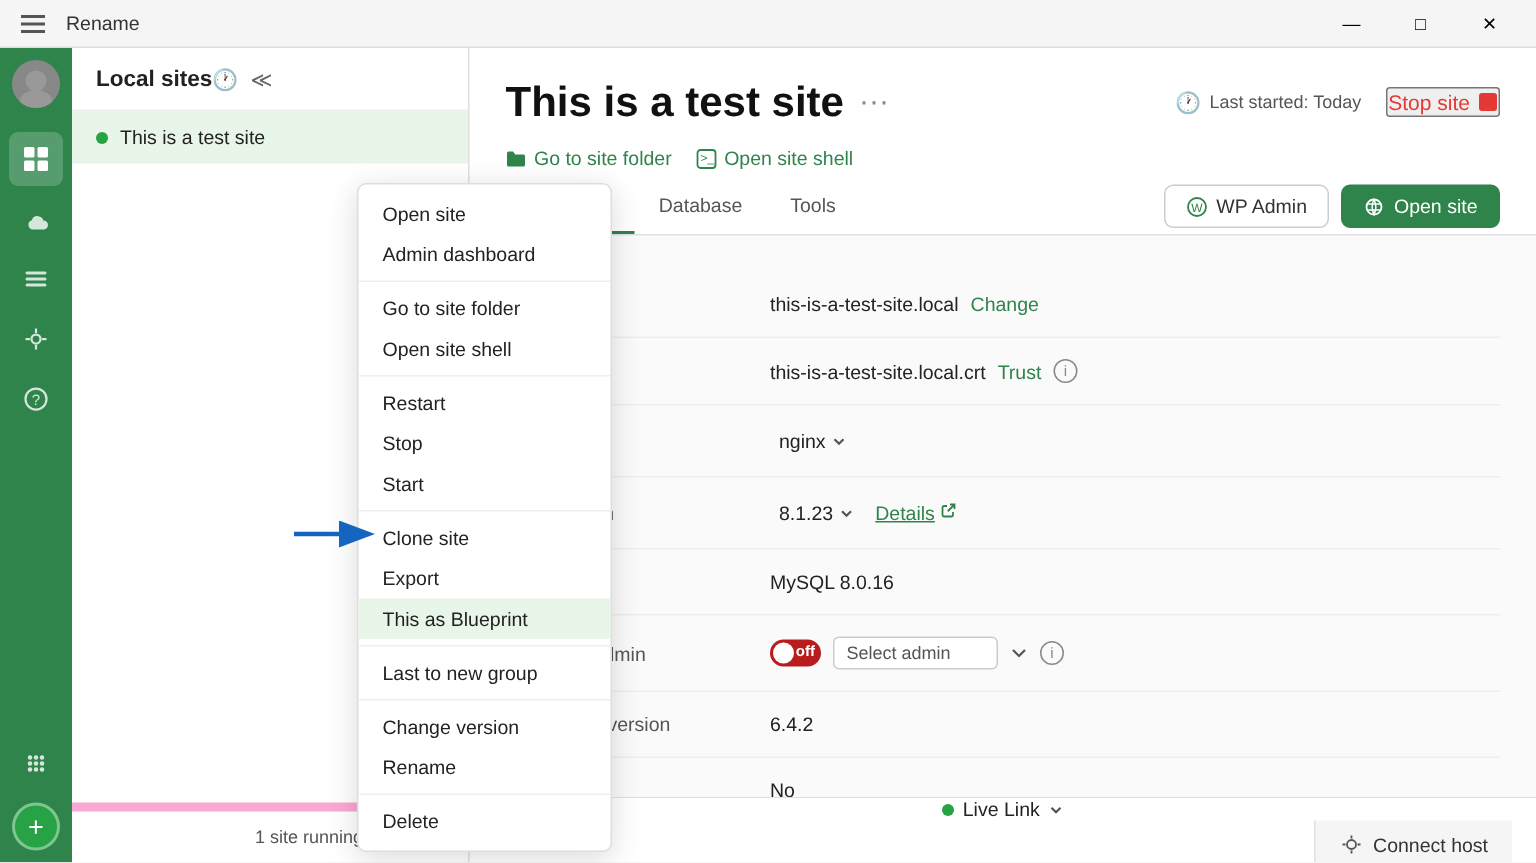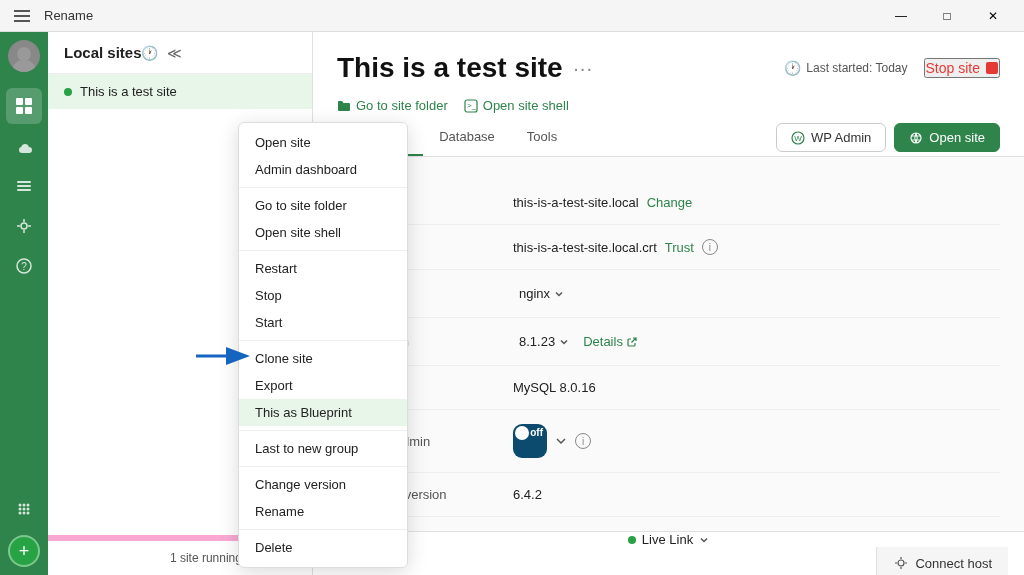--- a/index.html
+++ b/index.html
@@ -63,21 +63,21 @@
 
     
     .content-area { flex: 1; padding: 24px; overflow-y: auto; background: #fafafa; }
     .content-row { display: flex; align-items: center; padding: 14px 0; border-bottom: 1px solid #eee; gap: 16px; }
     .content-row:last-child { border-bottom: none; align-items: flex-end; }
     .row-label { width: 160px; font-size: 13px; color: #555; flex-shrink: 0; }
     .row-value { font-size: 13px; color: #222; display: flex; align-items: center; gap: 8px; flex: 1; }
     .link-green { color: #2e844a; cursor: pointer; font-size: 13px; text-decoration: none; }
     .dropdown-btn { display: flex; align-items: center; gap: 4px; background: none; border: none; cursor: pointer; font-size: 13px; color: #222; padding: 2px 6px; border-radius: 4px; }
     .info-icon { width: 16px; height: 16px; border-radius: 50%; border: 1px solid #888; display: inline-flex; align-items: center; justify-content: center; font-size: 10px; color: #888; cursor: pointer; }
-    .toggle { width: 34px; height: 34px; background: #0c4a6e; border-radius: 9px; position: relative; cursor: pointer; }
+    .toggle { width: 34px; height: 18px; background: #b91c1c; border-radius: 9px; position: relative; cursor: pointer; }
     .toggle-knob { width: 14px; height: 14px; background: white; border-radius: 50%; position: absolute; top: 2px; left: 2px; transition: left 0.2s; }
     .toggle-label { font-size: 10px; color: white; position: absolute; right: 4px; top: 3px; font-weight: 600; }
     .select-admin { padding: 3px 24px 3px 8px; border: 1px solid #ccc; border-radius: 4px; font-size: 12px; color: #555; background: white; cursor: pointer; appearance: none; width: 110px; }
 
     
     .header-actions { display: flex; gap: 8px; align-items: center; }
     .action-btn { padding: 6px 14px; border-radius: 6px; border: 1px solid #ccc; background: white; font-size: 13px; cursor: pointer; display: flex; align-items: center; gap: 6px; color: #333; }
     .action-btn.primary { background: #2e844a; color: white; border-color: #2e844a; }
 
     
@@ -322,40 +322,43 @@
 
       <div class="content-row">
         <span class="row-label">PHP version</span>
         <div class="row-value">
           <button class="dropdown-btn">
             8.1.23
             <svg width="10" height="10" viewBox="0 0 10 10">
                 <path d="M2 3.5l3 3 3-3" stroke="#555" stroke-width="1.5" fill="none"></path>
               </svg>
           </button>
-          <a class="link-green" style="display:flex;align-items:center;gap:3px;">Details <svg width="12" height="12" viewBox="0 0 12 12">
+          <a class="link-green" style="display:flex;gap:3px;text-decoration:underline;">Details <svg width="12" height="12" viewBox="0 0 12 12">
                 <path d="M7 2h3v3M10 2L5.5 6.5M5 3H3a1 1 0 0 0-1 1v5a1 1 0 0 0 1 1h5a1 1 0 0 0 1-1V7" stroke="#2e844a" stroke-width="1.2" fill="none"></path>
               </svg></a>
         </div>
       </div>
 
       <div class="content-row">
         <span class="row-label">Database</span>
         <div class="row-value">
           <span>MySQL 8.0.16</span>
         </div>
       </div>
 
       <div class="content-row">
         <span class="row-label">One-click admin</span>
         <div class="row-value">
           <div class="toggle">
             <div class="toggle-knob"></div>
             <span class="toggle-label">off</span>
           </div>
+          <select class="select-admin">
+            <option>Select admin</option>
+          </select>
           <svg width="12" height="12" viewBox="0 0 12 12">
               <path d="M2 4l4 4 4-4" stroke="#555" stroke-width="1.5" fill="none"></path>
             </svg>
           <div class="info-icon">i</div>
         </div>
       </div>
 
       <div class="content-row">
         <span class="row-label">WordPress version</span>
         <div class="row-value">

